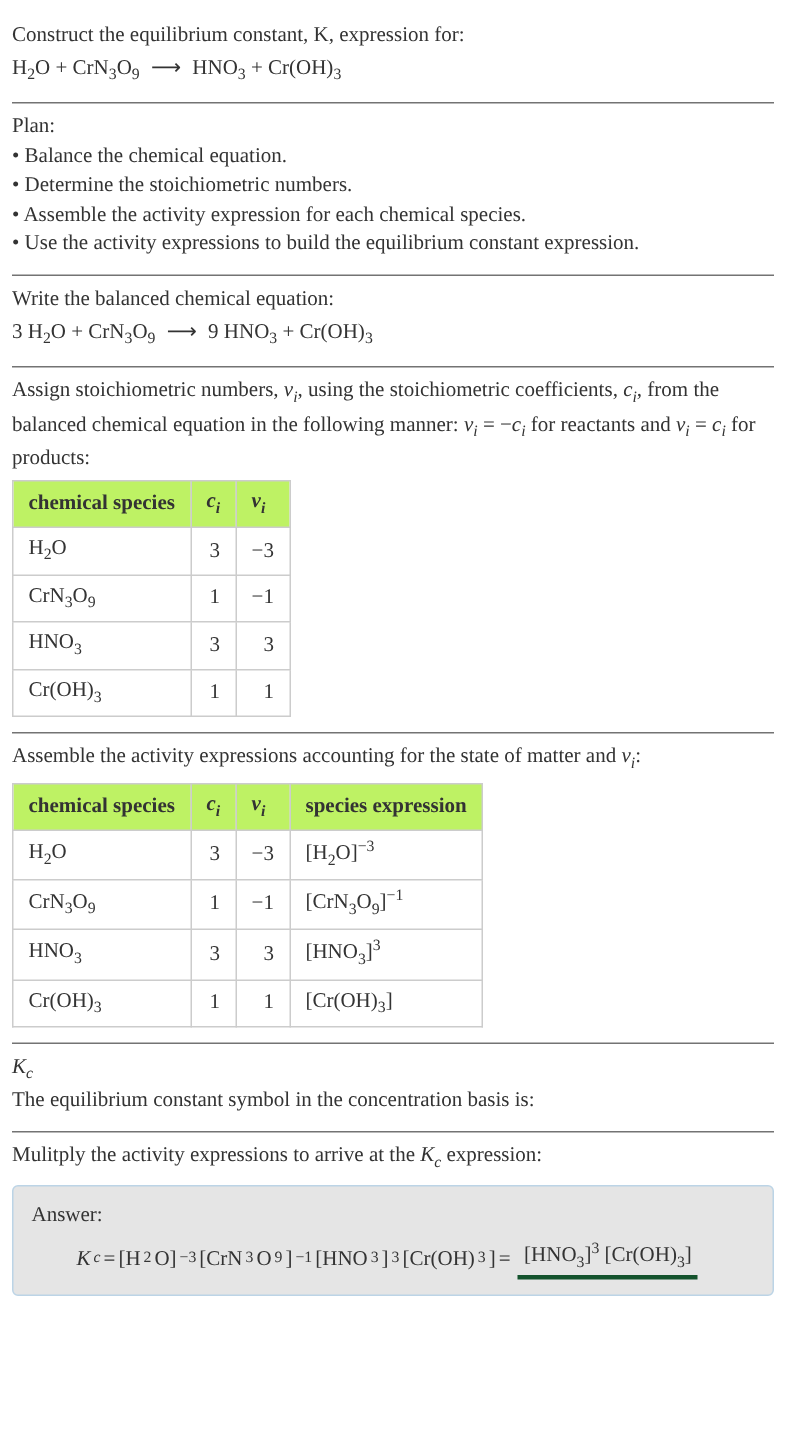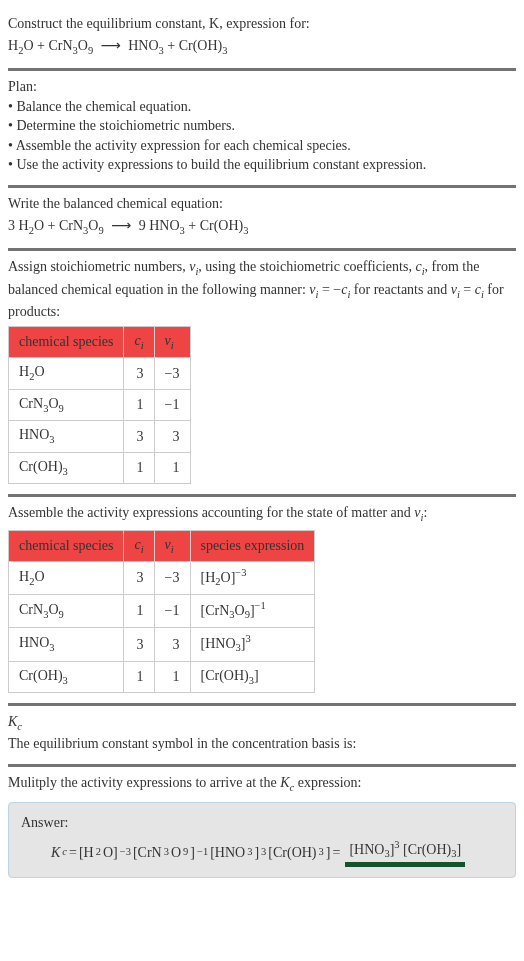--- a/index.html
+++ b/index.html
@@ -6,41 +6,41 @@
     font-family: Georgia, 'Times New Roman', serif;
     font-size: 14px;
     color: #333;
     margin: 0;
     padding: 8px;
     width: 508px;
     background: #fff;
     line-height: 1.4;
   }
   .section {
-    border-bottom: 3px solid #737373;
+    border-bottom: 1px solid #737373;
     padding: 6px 0 10px 0;
   }
   .section.noborder {
     border-bottom: none;
   }
   .equation {
     margin-top: 2px;
   }
   table {
     border-collapse: collapse;
     margin-top: 4px;
   }
   table td, table th {
     border: 1px solid #ccc;
     padding: 4px 10px;
     font-weight: normal;
     text-align: left;
     font-size: 14px;
   }
-  table th { background:#ef4444; }
+  table th { background:#bef264;font-weight:bold; }
   .num { text-align:right; }
   .answer-box {
     background: #e5e5e5;
     border: 1px solid #bcd4e6;
     border-radius: 4px;
     padding: 10px 12px;
     margin-top: 6px;
   }
   .answer-label {
     margin-bottom: 6px;
@@ -48,21 +48,21 @@
   .sub { vertical-align: sub; font-size: 0.75em; }
   .sup { vertical-align: super; font-size: 0.75em; }
   .ital { font-style: italic; }
   .arrow { padding: 0 4px; }
   .frac {
     display: inline-block;
     vertical-align: middle;
     text-align: center;
     margin: 0 3px;
   }
-  .frac .top { border-bottom: 5px solid #14532d; padding: 0 4px; display:block; }
+  .frac .top { border-bottom: 3px solid #14532d; padding: 0 4px; display:block; }
   .frac .bot { padding: 0 4px; display:block; }
   .eqline { display:flex; align-items:center; flex-wrap:wrap; gap:2px; }
   .indent { padding-left: 30px; }
 </style>
 </head>
 <body>
 
 <div class="section">
   <div>
     <span>Construct the equilibrium constant, K, expression for:</span>

